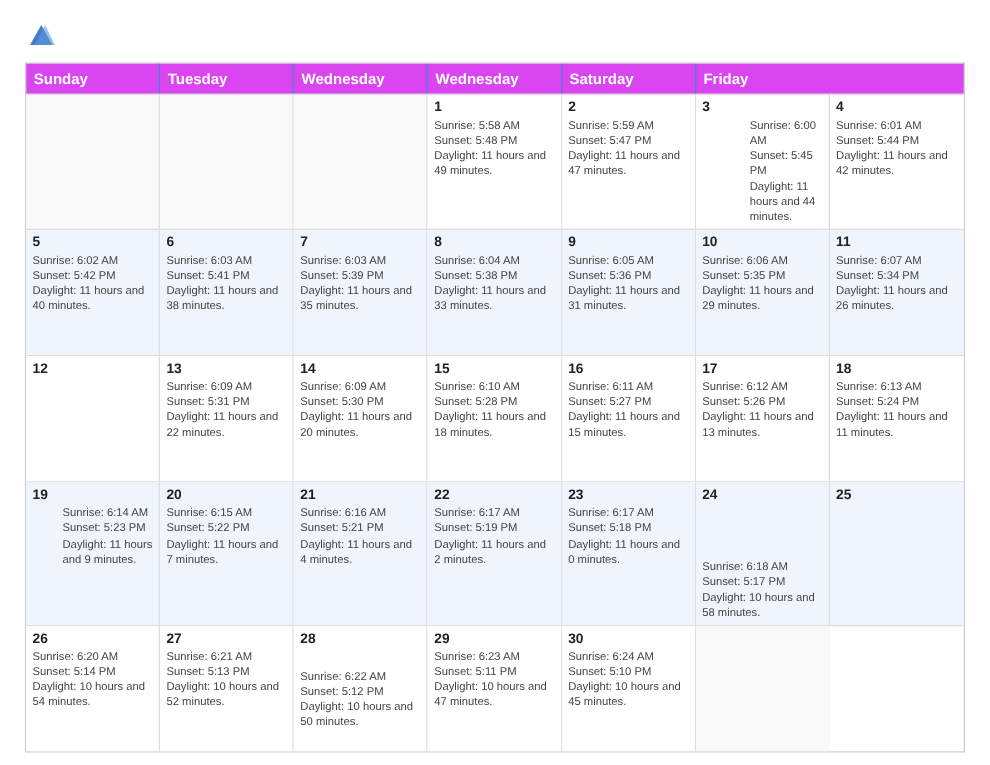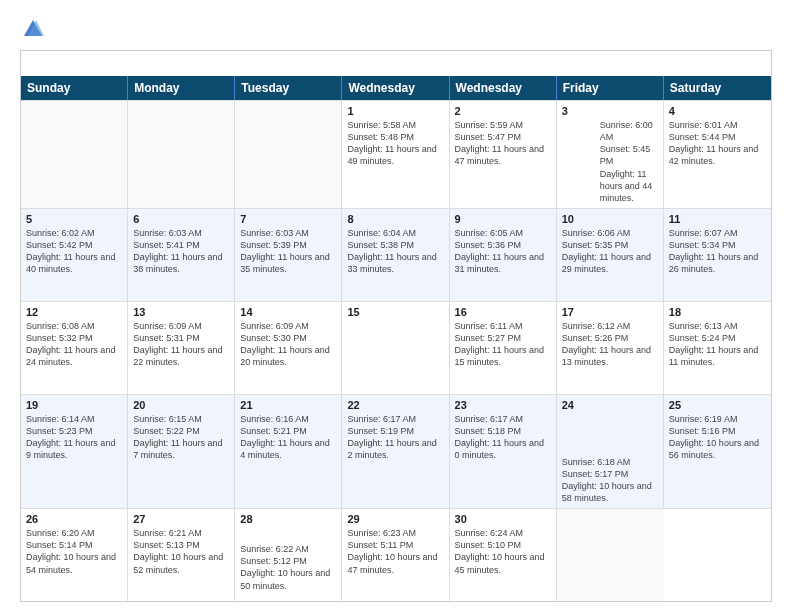--- a/index.html
+++ b/index.html
@@ -54,22 +54,21 @@
     }
     .calendar {
       flex: 1;
       display: flex;
       flex-direction: column;
       border: 1px solid #ccc;
     }
     .cal-header-row {
       display: grid;
       grid-template-columns: repeat(7, 1fr);
-      background: #0c4a6e;
-      margin-top: 25px;
+      background: #d946ef;
     }
     .cal-header-cell {
       color: #fff;
       font-size: 12px;
       font-weight: bold;
       padding: 5px 6px;
       border-right: 1px solid #4a7dd4;
     }
     .cal-header-cell:last-child { border-right: none; }
     .cal-body {
@@ -126,26 +125,25 @@
     </div>
     <div class="title-block">
       <div class="month-title"></div>
       <div class="location"></div>
     </div>
   </div>
 
   <div class="calendar">
     <div class="cal-header-row" id="cal-header">
         <div class="cal-header-cell">Sunday</div>
-        <div class="cal-header-cell">Monday</div>
         <div class="cal-header-cell">Tuesday</div>
         <div class="cal-header-cell">Wednesday</div>
         <div class="cal-header-cell">Wednesday</div>
+        <div class="cal-header-cell">Saturday</div>
         <div class="cal-header-cell">Friday</div>
-        <div class="cal-header-cell">Saturday</div>
       </div>
     <div class="cal-body" id="cal-body">
         <div class="cal-row">
           <div class="cal-cell empty"></div>
           <div class="cal-cell empty"></div>
           <div class="cal-cell empty"></div>
           <div class="cal-cell">
             <div class="day-num">1</div>
             <div class="cell-info" style="white-space: pre-line;">Sunrise: 5:58 AM
 Sunset: 5:48 PM
@@ -210,38 +208,38 @@
           <div class="cal-cell shaded">
             <div class="day-num">11</div>
             <div class="cell-info" style="white-space: pre-line;">Sunrise: 6:07 AM
 Sunset: 5:34 PM
 Daylight: 11 hours and 26 minutes.</div>
           </div>
         </div>
         <div class="cal-row">
           <div class="cal-cell">
             <div class="day-num">12</div>
-            <div class="cell-info" style="white-space: pre-line;">Sunrise: 6:08 AM
-Sunset: 5:32 PM
-Daylight: 11 hours and 24 minutes.</div>
           </div>
           <div class="cal-cell">
             <div class="day-num">13</div>
             <div class="cell-info" style="white-space: pre-line;">Sunrise: 6:09 AM
 Sunset: 5:31 PM
 Daylight: 11 hours and 22 minutes.</div>
           </div>
           <div class="cal-cell">
             <div class="day-num">14</div>
             <div class="cell-info" style="white-space: pre-line;">Sunrise: 6:09 AM
 Sunset: 5:30 PM
 Daylight: 11 hours and 20 minutes.</div>
           </div>
           <div class="cal-cell">
             <div class="day-num">15</div>
+            <div class="cell-info" style="white-space: pre-line;">Sunrise: 6:10 AM
+Sunset: 5:28 PM
+Daylight: 11 hours and 18 minutes.</div>
           </div>
           <div class="cal-cell">
             <div class="day-num">16</div>
             <div class="cell-info" style="white-space: pre-line;">Sunrise: 6:11 AM
 Sunset: 5:27 PM
 Daylight: 11 hours and 15 minutes.</div>
           </div>
           <div class="cal-cell">
             <div class="day-num">17</div>
             <div class="cell-info" style="white-space: pre-line;">Sunrise: 6:12 AM
@@ -251,21 +249,21 @@
           <div class="cal-cell">
             <div class="day-num">18</div>
             <div class="cell-info" style="white-space: pre-line;">Sunrise: 6:13 AM
 Sunset: 5:24 PM
 Daylight: 11 hours and 11 minutes.</div>
           </div>
         </div>
         <div class="cal-row">
           <div class="cal-cell shaded">
             <div class="day-num">19</div>
-            <div class="cell-info" style="white-space: pre-line;">Sunrise: 6:14 AM
+            <div class="cell-info" style="white-space: pre-line; margin-left: 24px;">Sunrise: 6:14 AM
 Sunset: 5:23 PM
 Daylight: 11 hours and 9 minutes.</div>
           </div>
           <div class="cal-cell shaded">
             <div class="day-num">20</div>
             <div class="cell-info" style="white-space: pre-line;">Sunrise: 6:15 AM
 Sunset: 5:22 PM
 Daylight: 11 hours and 7 minutes.</div>
           </div>
           <div class="cal-cell shaded">
@@ -287,23 +285,20 @@
 Daylight: 11 hours and 0 minutes.</div>
           </div>
           <div class="cal-cell shaded">
             <div class="day-num">24</div>
             <div class="cell-info" style="white-space: pre-line; margin-top: 45px;">Sunrise: 6:18 AM
 Sunset: 5:17 PM
 Daylight: 10 hours and 58 minutes.</div>
           </div>
           <div class="cal-cell shaded">
             <div class="day-num">25</div>
-            <div class="cell-info" style="white-space: pre-line;">Sunrise: 6:19 AM
-Sunset: 5:16 PM
-Daylight: 10 hours and 56 minutes.</div>
           </div>
         </div>
         <div class="cal-row">
           <div class="cal-cell">
             <div class="day-num">26</div>
             <div class="cell-info" style="white-space: pre-line;">Sunrise: 6:20 AM
 Sunset: 5:14 PM
 Daylight: 10 hours and 54 minutes.</div>
           </div>
           <div class="cal-cell">

